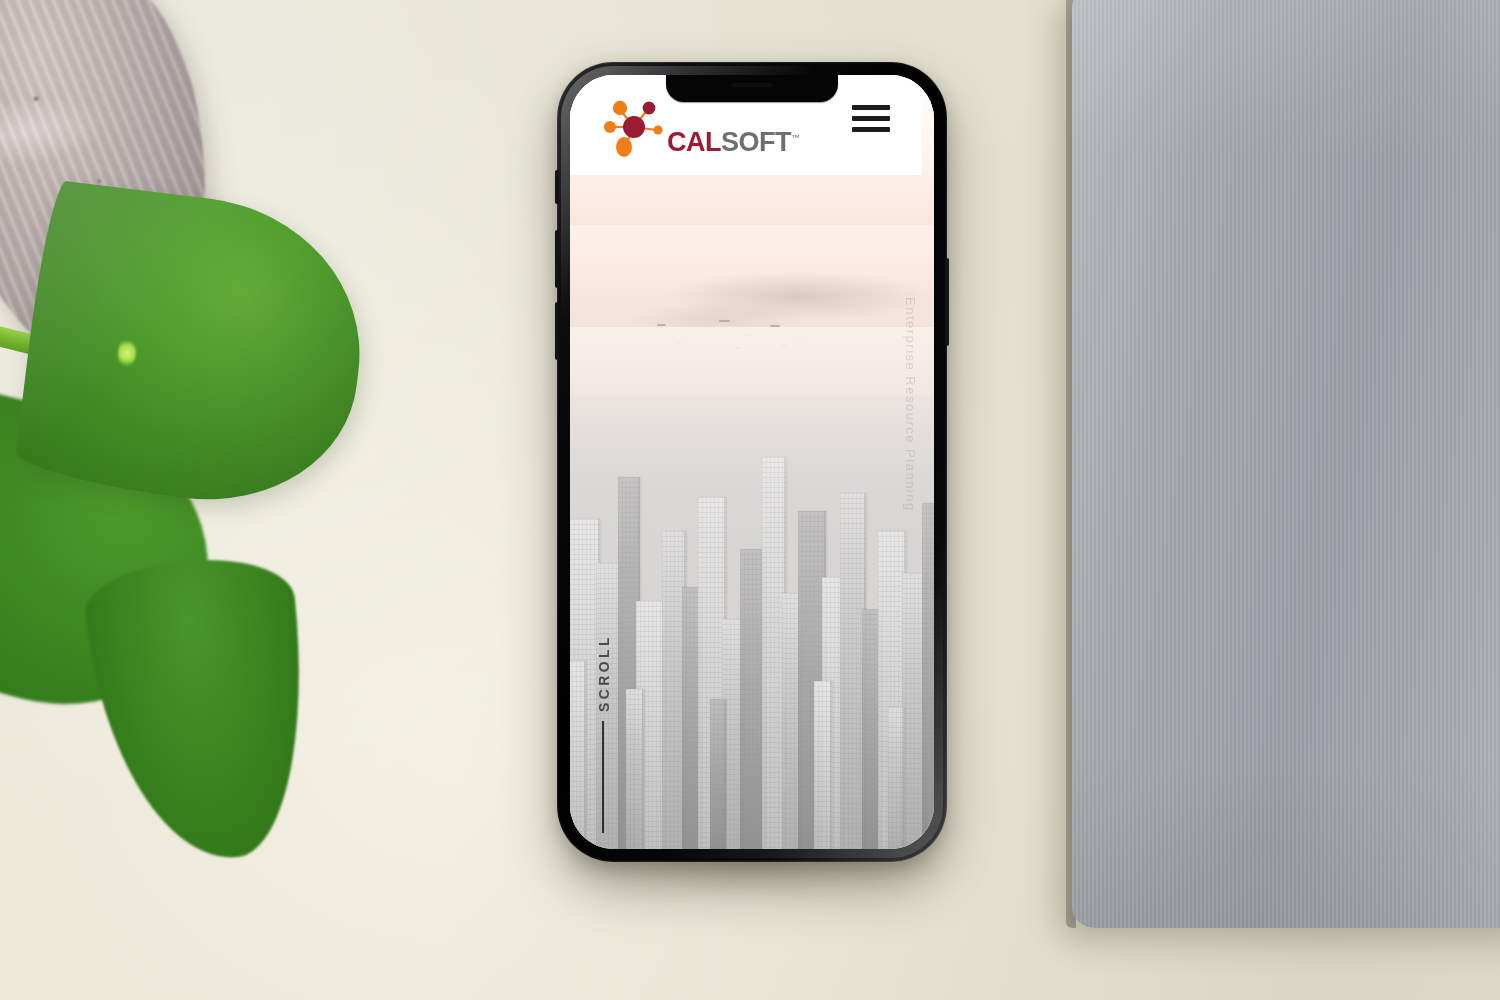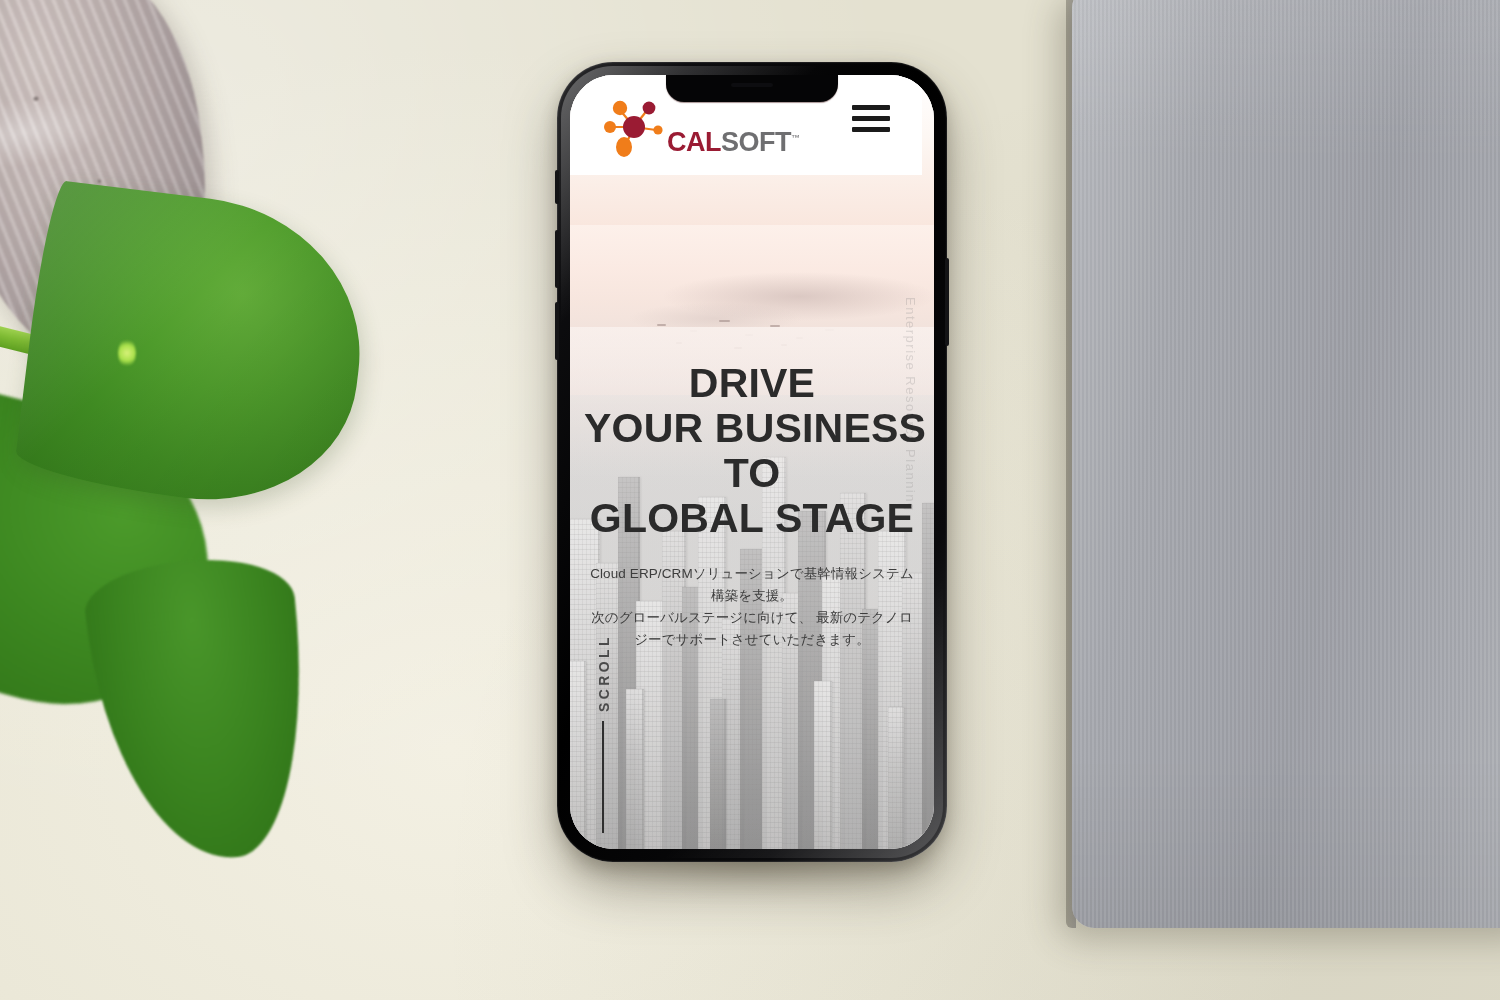--- a/index.html
+++ b/index.html
@@ -374,34 +374,20 @@
       <div id="hamburger">
         <span></span>
         <span></span>
         <span></span>
       </div>
     </div>
     <div id="notch">
         <div class="nspk"></div>
       </div>
 
-    <div id="hero-copy">
-      <div id="headline">
-        <div>DRIVE</div>
-        <div>YOUR BUSINESS</div>
-        <div>TO</div>
-        <div>GLOBAL STAGE</div>
-      </div>
-      <div id="subcopy">
-        <div>Cloud ERP/CRMソリューションで基幹情報システム</div>
-        <div>構築を支援。</div>
-        <div>次のグローバルステージに向けて、 最新のテクノロ</div>
-        <div>ジーでサポートさせていただきます。</div>
-      </div>
-    </div>
 
     <div id="scroll-ind">
       <div id="scroll-label">SCROLL</div>
       <div id="scroll-line"></div>
     </div>
 
   </div>
 </div>
 
 <div id="laptop-edge"></div>

